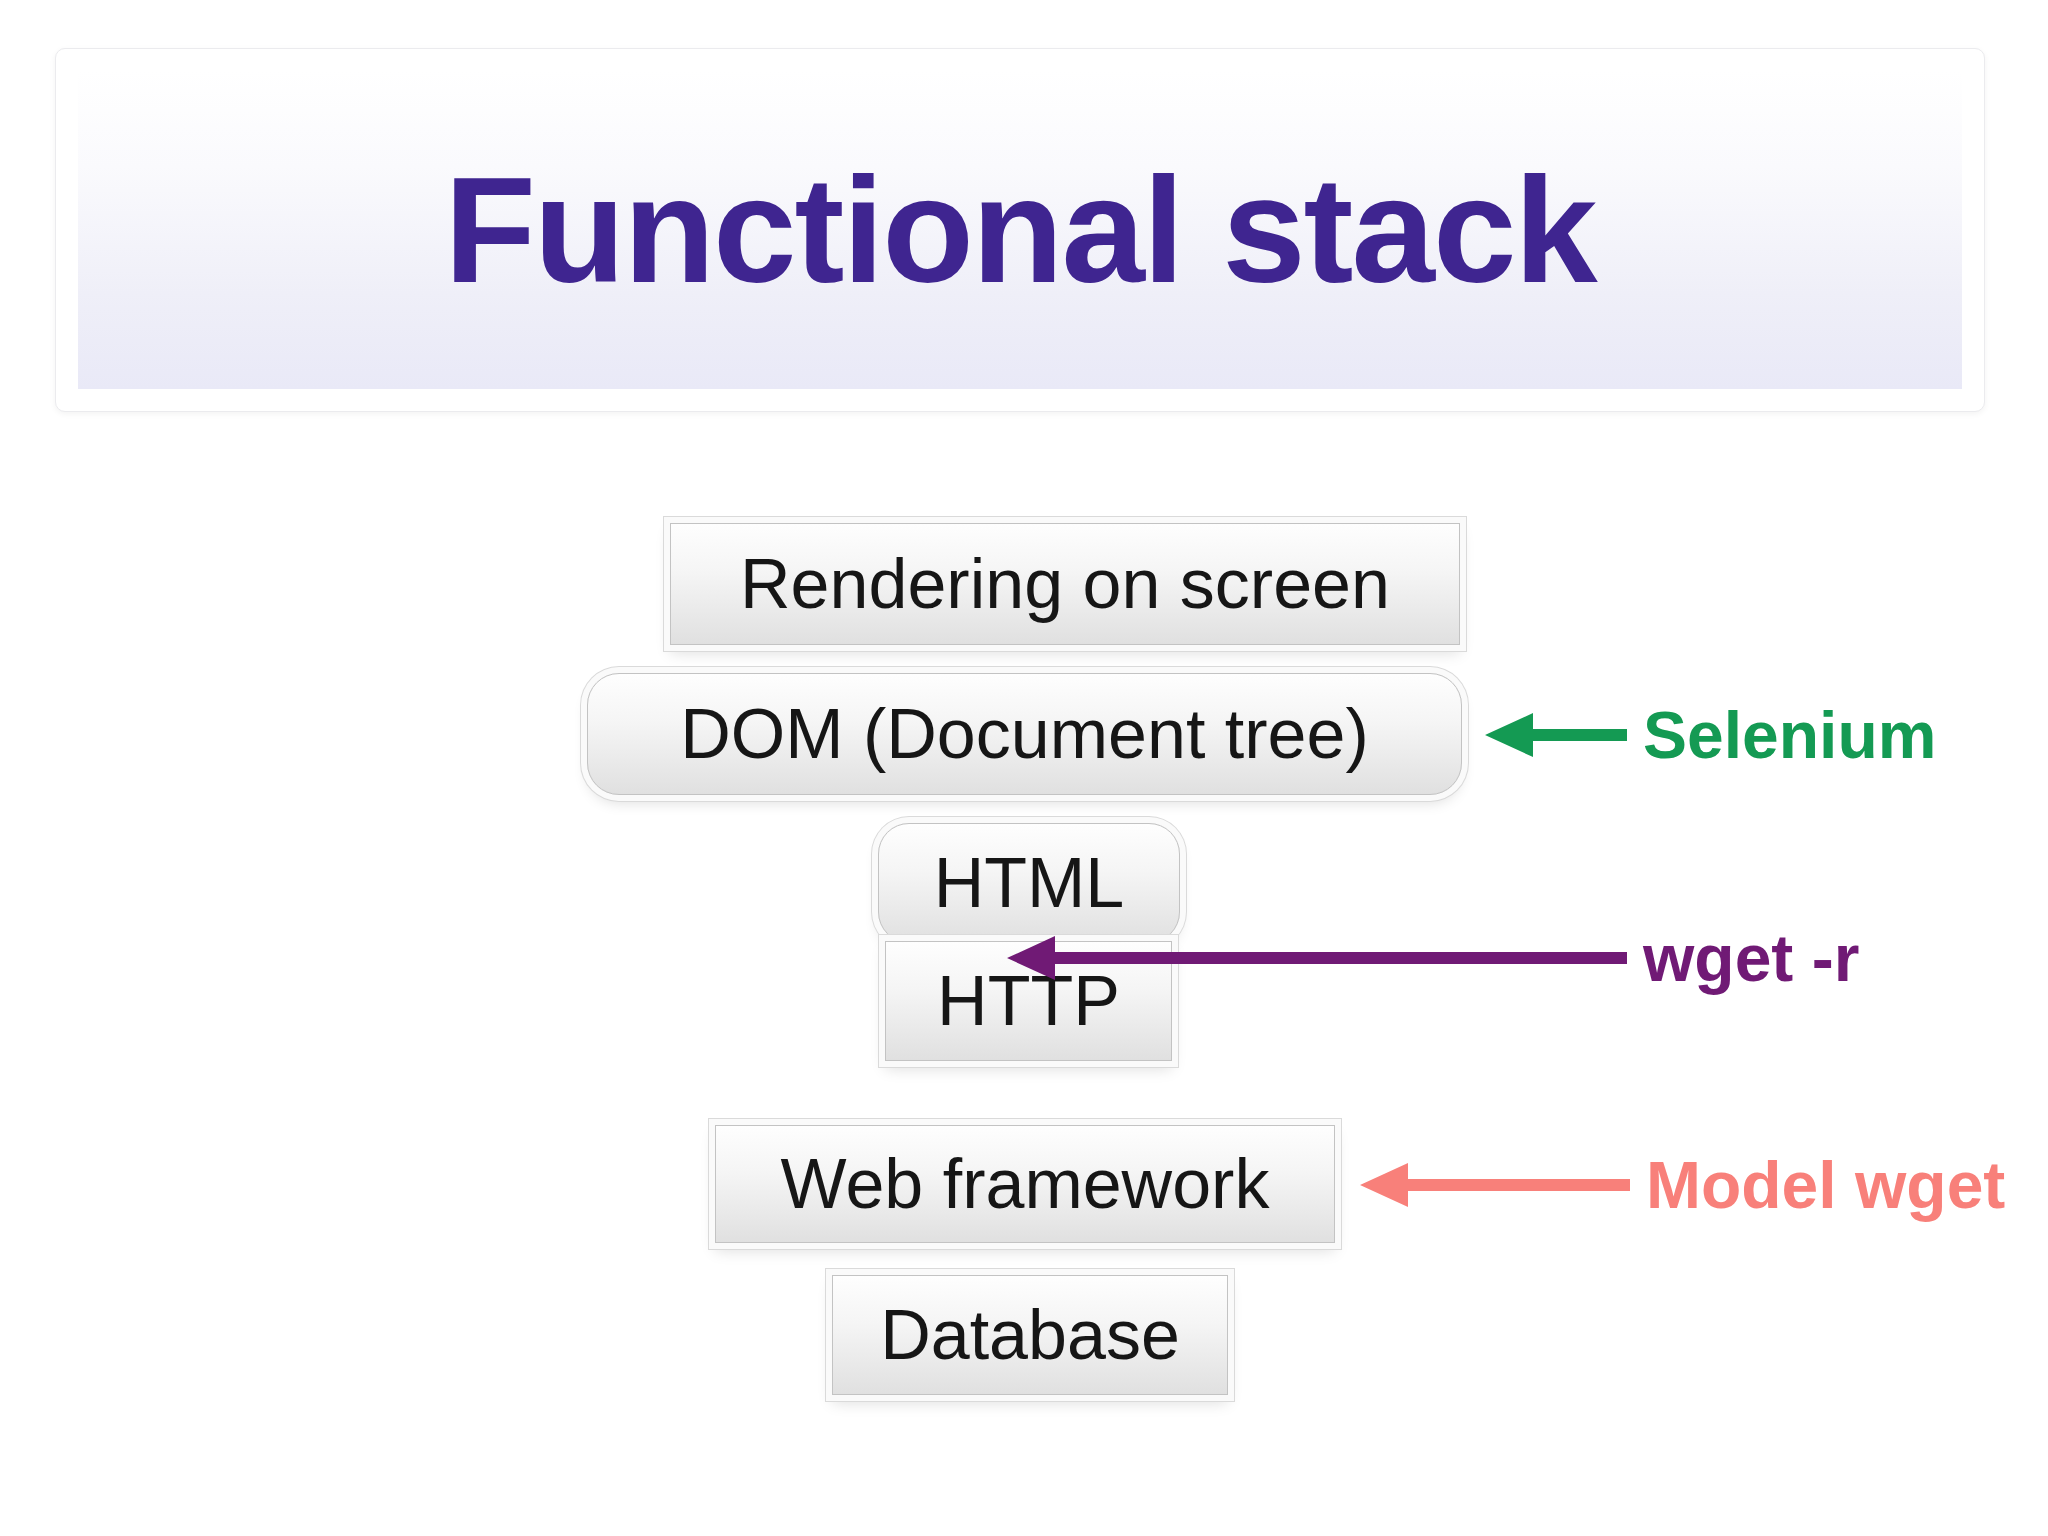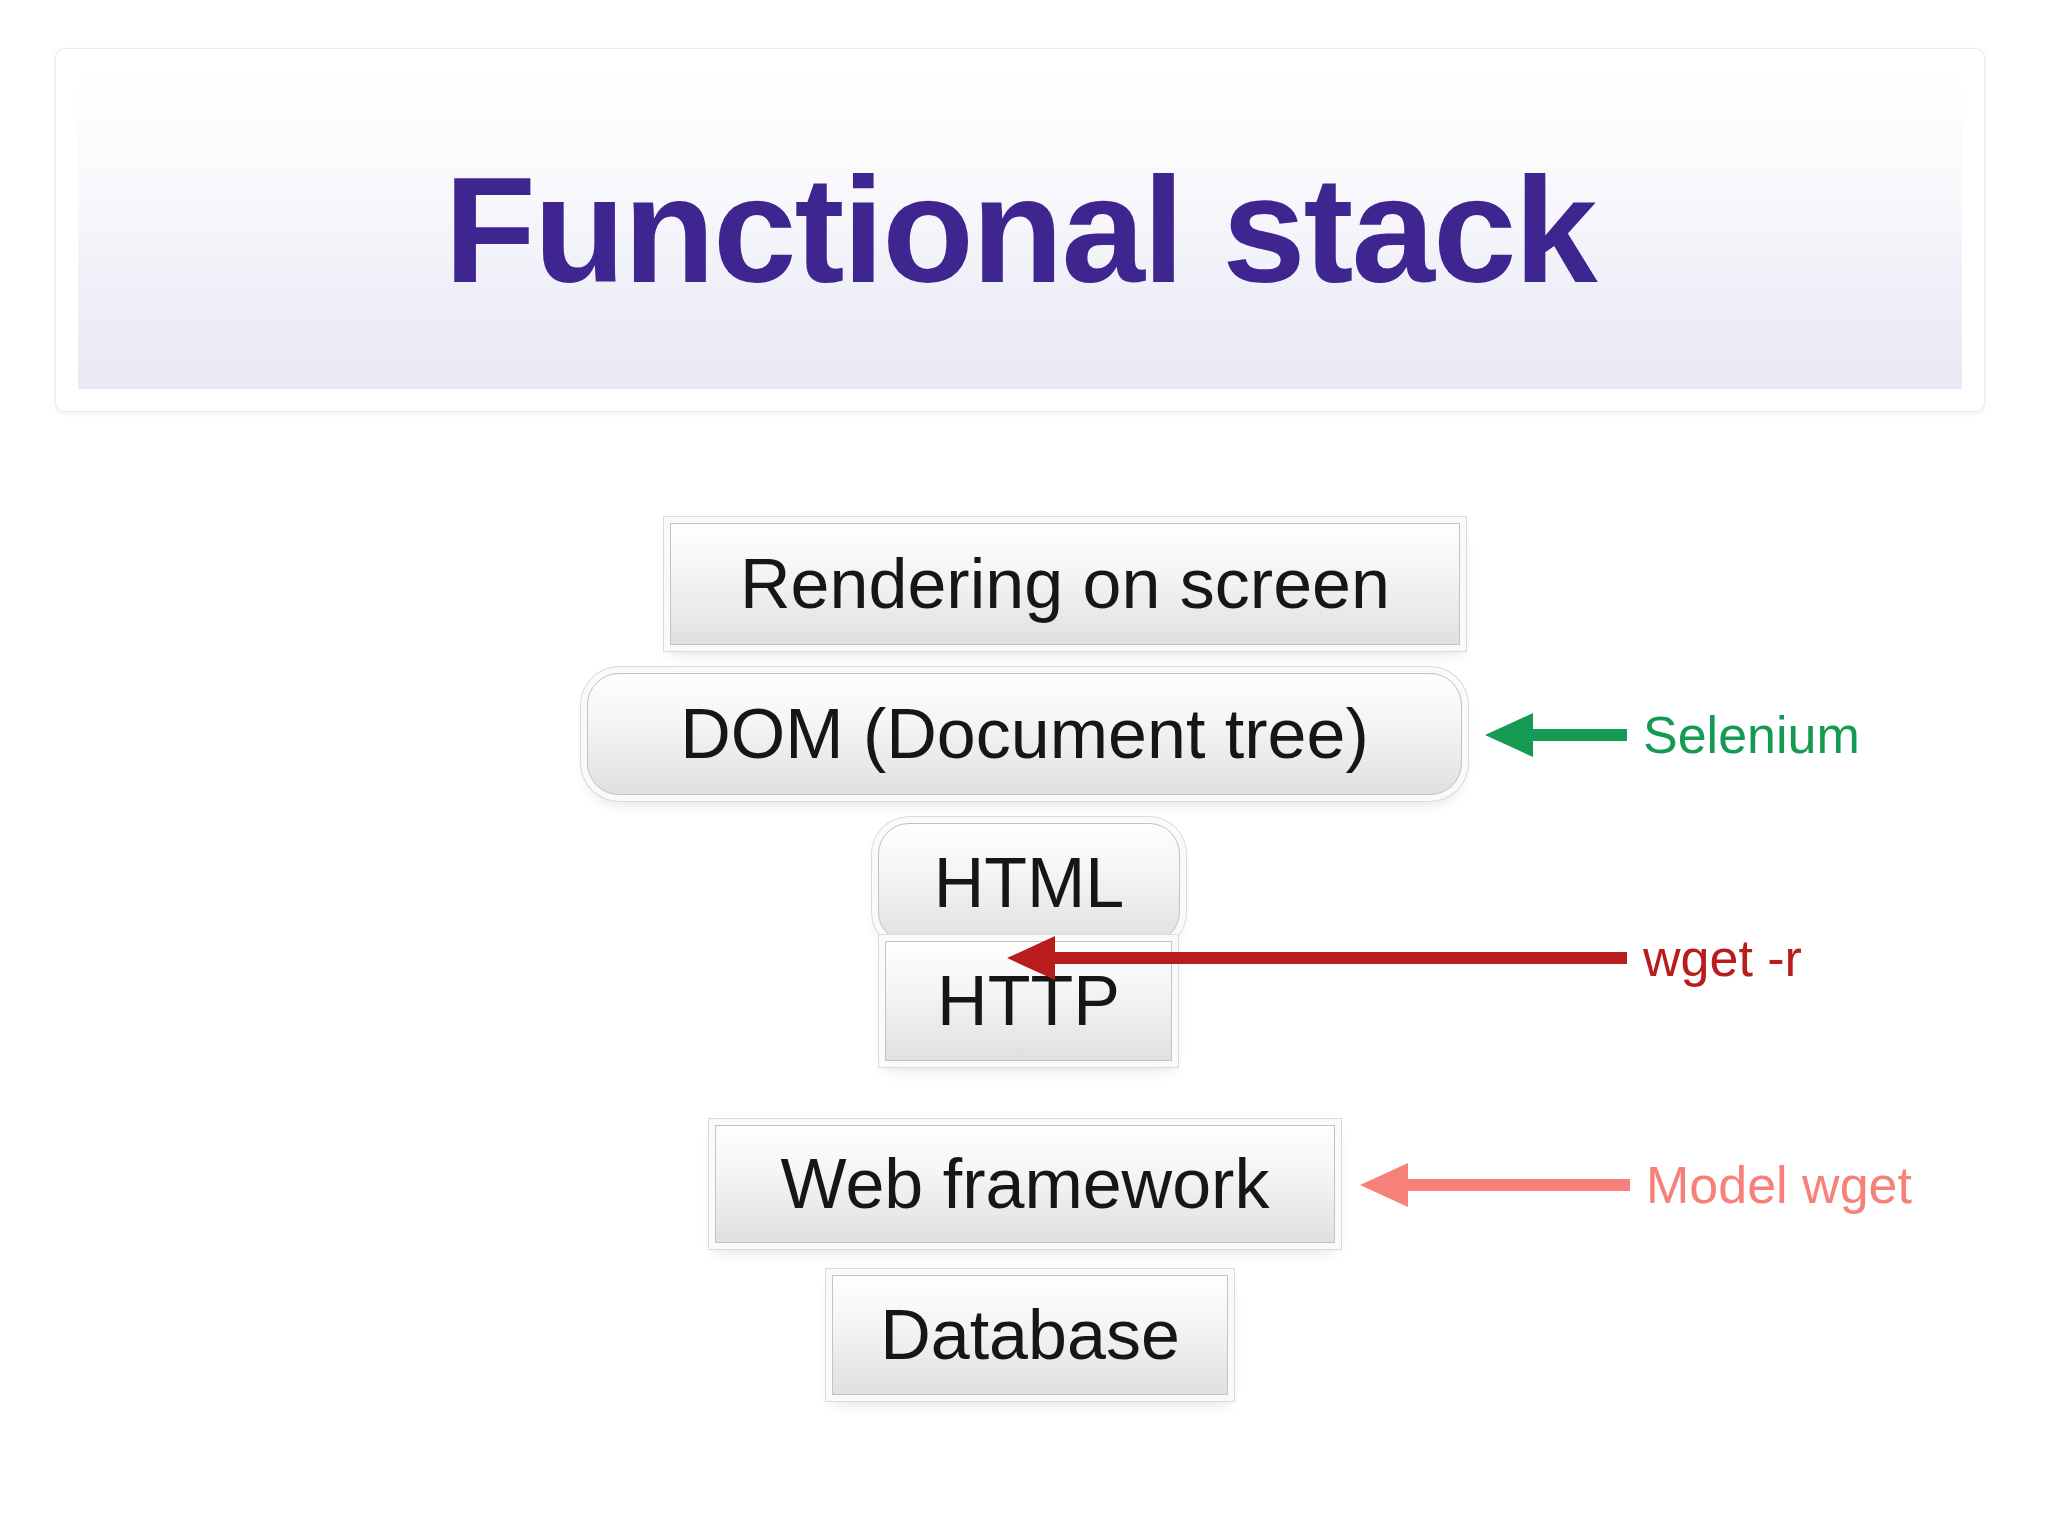--- a/index.html
+++ b/index.html
@@ -74,25 +74,26 @@
     position: absolute;
     height: 60px;
     display: flex;
     align-items: center;
     white-space: nowrap;
   }
   .annotation svg { display: block; flex: 0 0 auto; }
   .annotation .arrow-shape { fill: currentColor; }
   .ann-label {
     margin-left: 16px;
-    font-size: 52px;
+    font-size: 66px;
     line-height: 60px;
+    font-weight: bold;
   }
   .ann-selenium { left: 1485px; top: 705px;  color: #149A53; }
-  .ann-wget     { left: 1007px; top: 928px;  color: #b91c1c; text-align: right; }
+  .ann-wget     { left: 1007px; top: 928px;  color: #701a75; text-align: right; }
   .ann-model    { left: 1360px; top: 1155px; color: #F8807A; }
 </style>
 </head>
 <body>
 
 <div class="slide">
 
   <header class="title-box">
     <div class="title-inner">
       <h1 class="slide-title">Functional stack</h1>

